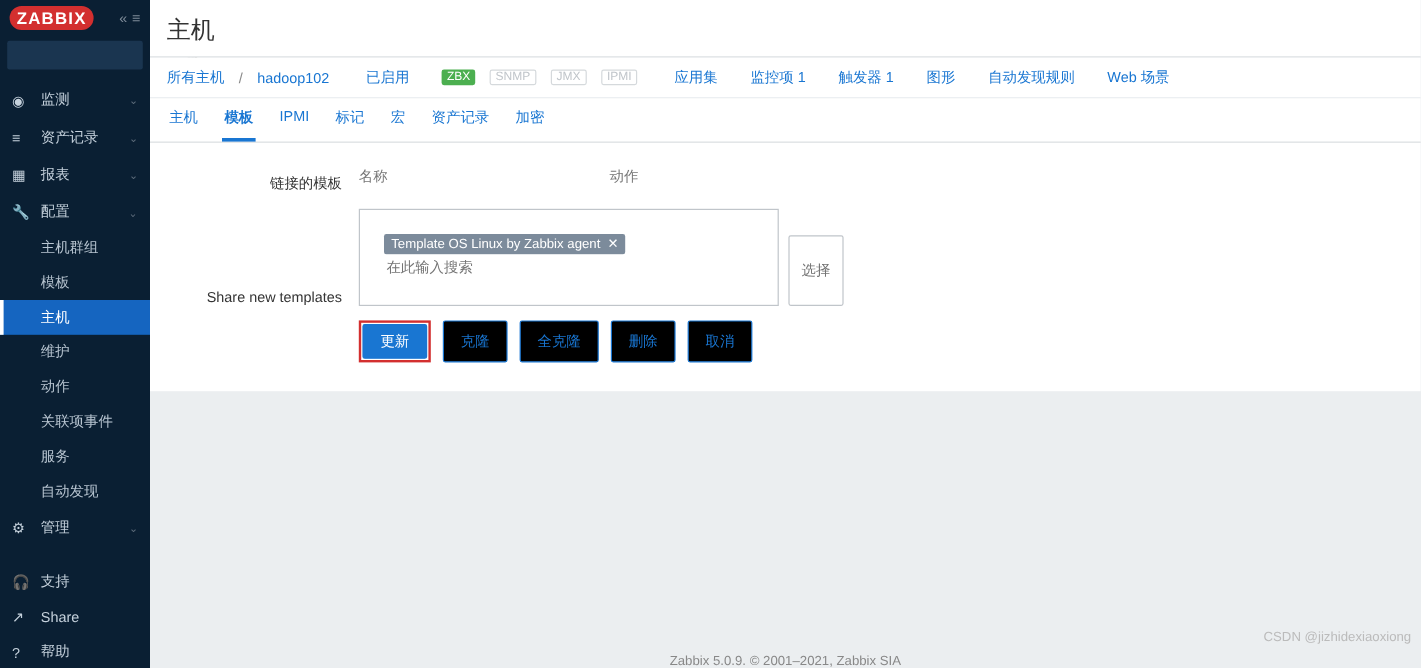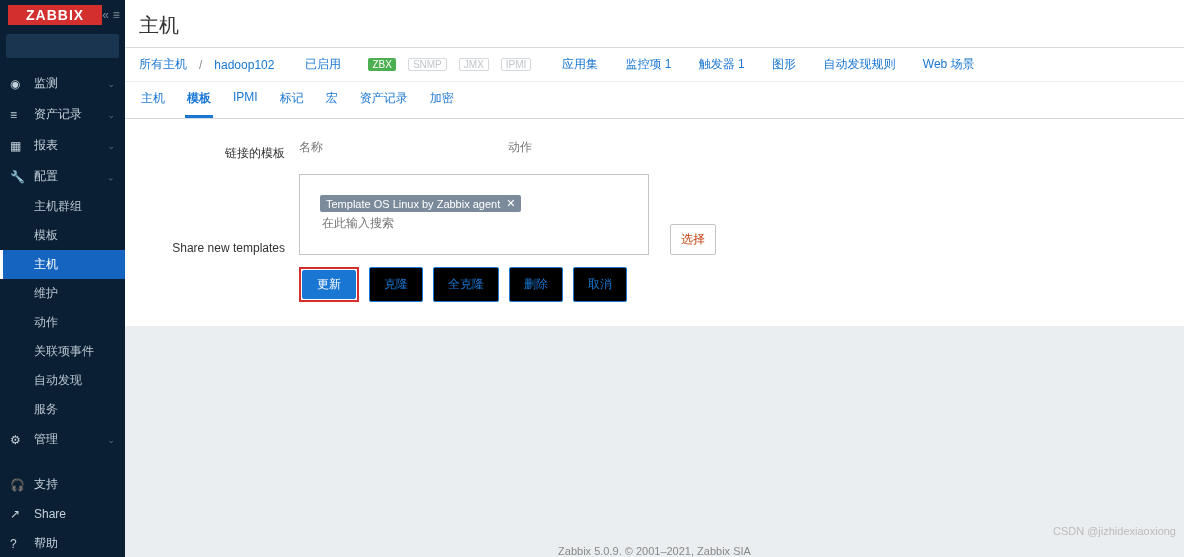--- a/index.html
+++ b/index.html
@@ -1,19 +1,19 @@
 <!DOCTYPE html>
 <html><head>
 <meta charset="utf-8">
 <style>
 * { margin:0; padding:0; box-sizing:border-box; font-family:Arial,"Microsoft YaHei",sans-serif; }
 body { background:#ebeef0; width:1184px; height:557px; overflow:hidden; position:relative; }
 .sidebar { width:125px; height:557px; background:#0a1f33; color:#c5d1dc; position:absolute; left:0; top:0; font-size:12px; }
 .logo-row { display:flex; align-items:center; height:30px; padding:0 8px; }
-.logo { background:#d32f2f; color:#fff; font-weight:bold; font-size:14px; padding:2px 18px; letter-spacing:1px; }
+.logo { background:#d32f2f; color:#fff; font-weight:bold; font-size:14px; padding:2px 6px; letter-spacing:1px;border-radius:10px; }
 .collapse { margin-left:auto; color:#7e8b99; font-size:12px; cursor:pointer; }
 .search-box { margin:4px 6px 10px 6px; background:#1a3550; height:24px; display:flex; align-items:center; padding:0 6px; border-radius:2px; }
 .search-box input { background:transparent; border:none; flex:1; color:#fff; outline:none; font-size:11px; }
 .search-icon { color:#7e8b99; font-size:12px; }
 .nav-item { display:flex; align-items:center; padding:7px 10px; cursor:pointer; color:#c5d1dc; }
 .nav-item .nav-icon { width:16px; margin-right:8px; font-size:12px; }
 .nav-item .chev { margin-left:auto; font-size:9px; color:#5c6b7a; }
 .nav-item.expanded .chev { transform:rotate(180deg); }
 .sub-item { padding:6px 10px 6px 34px; cursor:pointer; color:#b8c5d1; }
 .sub-item.active { background:#1565c0; color:#fff; border-left:3px solid #fff; padding-left:31px; }
@@ -29,21 +29,21 @@
 .tab.active { border-bottom:3px solid #1976d2; font-weight:bold; }
 .form-area { background:#fff; padding:14px 14px 24px 14px; margin:0 0 12px 0; }
 .form-row { display:flex; align-items:flex-end; margin-bottom:12px; font-size:12px; }
 .form-label { width:160px; text-align:right; padding-right:14px; color:#333; padding-top:6px; }
 .header-cells { display:flex; width:418px; }
 .hc { flex:1; color:#777; font-size:12px; padding:6px 0; }
 .multiselect { border:1px solid #c0c5ca; width:350px; padding:20px; background:#fff; }
 .tag { display:inline-flex; align-items:center; background:#7c8b9b; color:#fff; font-size:11px; padding:2px 6px; border-radius:2px; }
 .tag .x { margin-left:6px; cursor:pointer; }
 .multiselect input { border:none; outline:none; width:100%; font-size:12px; padding:4px 2px; color:#999; }
-.select-btn { border:1px solid #c0c5ca; background:#fff; color:#c2410c; padding:6px 10px; font-size:12px; margin-left:21px; cursor:pointer; border-radius:2px; }
+.select-btn { border:1px solid #c0c5ca; background:#fff; color:#737373; padding:20px 10px; font-size:12px; margin-left:8px; cursor:pointer; border-radius:2px; }
 .action-buttons { display:flex; gap:10px; margin-left:160px; }
 .btn { border:1px solid #1976d2; color:#1976d2; background:#000000; padding:5px 14px; font-size:12px; cursor:pointer; border-radius:2px; }
 .btn.primary { background:#1976d2; color:#fff; }
 .highlight-box { border:2px solid #d32f2f; padding:1px; display:inline-block; }
 .footer { position:absolute; bottom:0; left:125px; width:1059px; text-align:center; font-size:11px; color:#888; }
 .watermark { position:absolute; right:8px; bottom:20px; font-size:11px; color:#bbb; }
 </style>
 </head>
 <body>
 
@@ -77,22 +77,22 @@
       <span class="nav-icon">🔧</span>
       <span>配置</span>
       <span class="chev">⌃</span>
     </div>
   <div class="sub-item">主机群组</div>
   <div class="sub-item">模板</div>
   <div class="sub-item active">主机</div>
   <div class="sub-item">维护</div>
   <div class="sub-item">动作</div>
   <div class="sub-item">关联项事件</div>
+  <div class="sub-item">服务</div>
   <div class="sub-item">自动发现</div>
-  <div class="sub-item">服务</div>
   <div class="nav-item">
       <span class="nav-icon">⚙</span>
       <span>管理</span>
       <span class="chev">⌄</span>
     </div>
 
   <div style="height:14px;"></div>
   <div class="nav-item">
       <span class="nav-icon">🎧</span>
       <span>支持</span>

